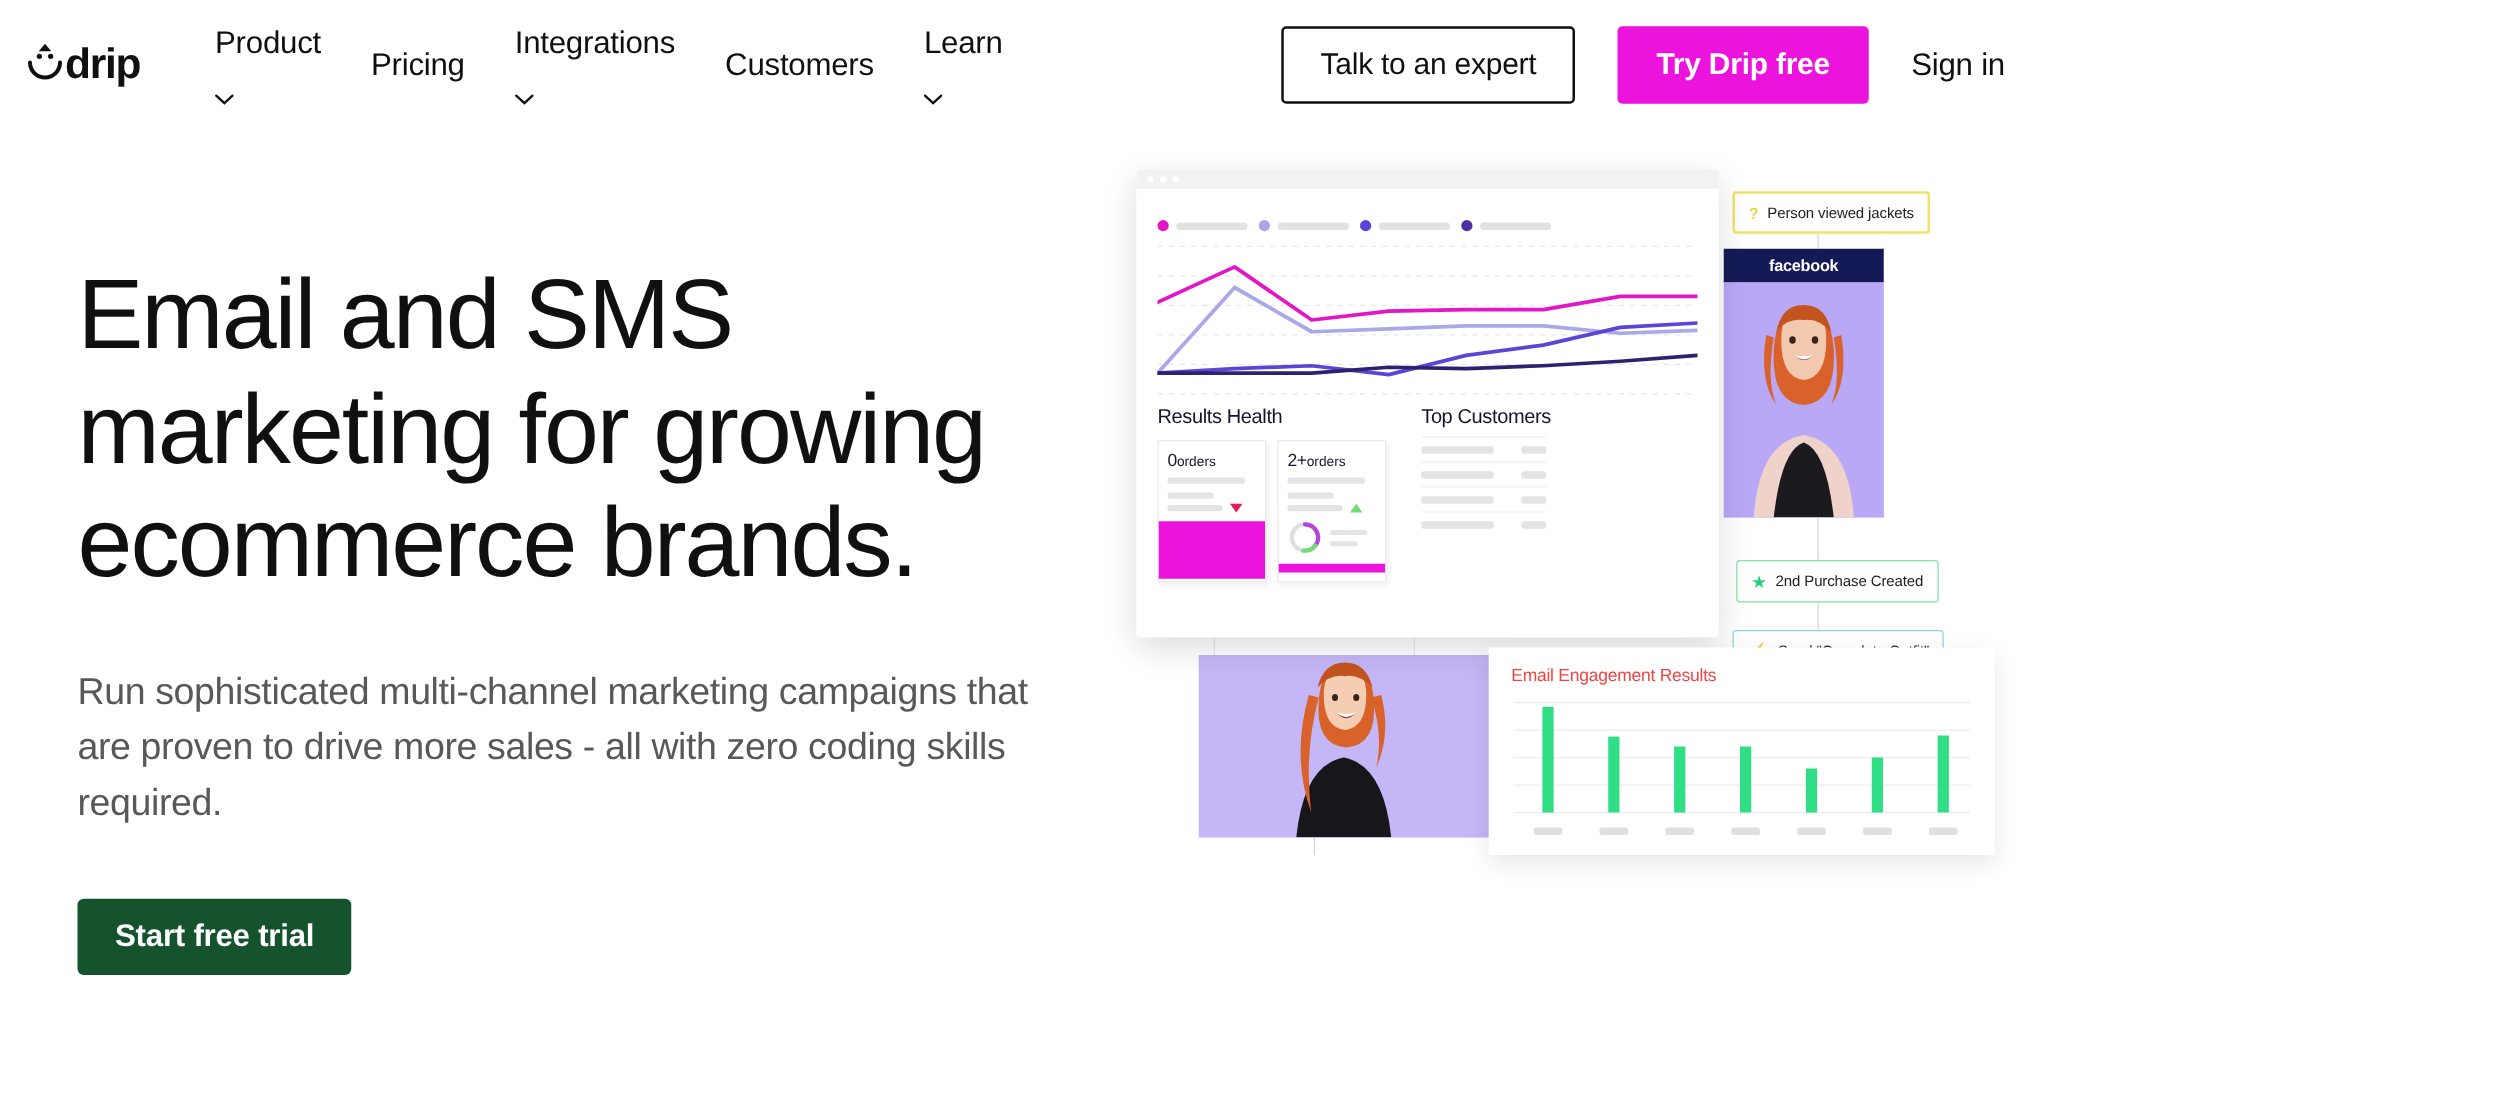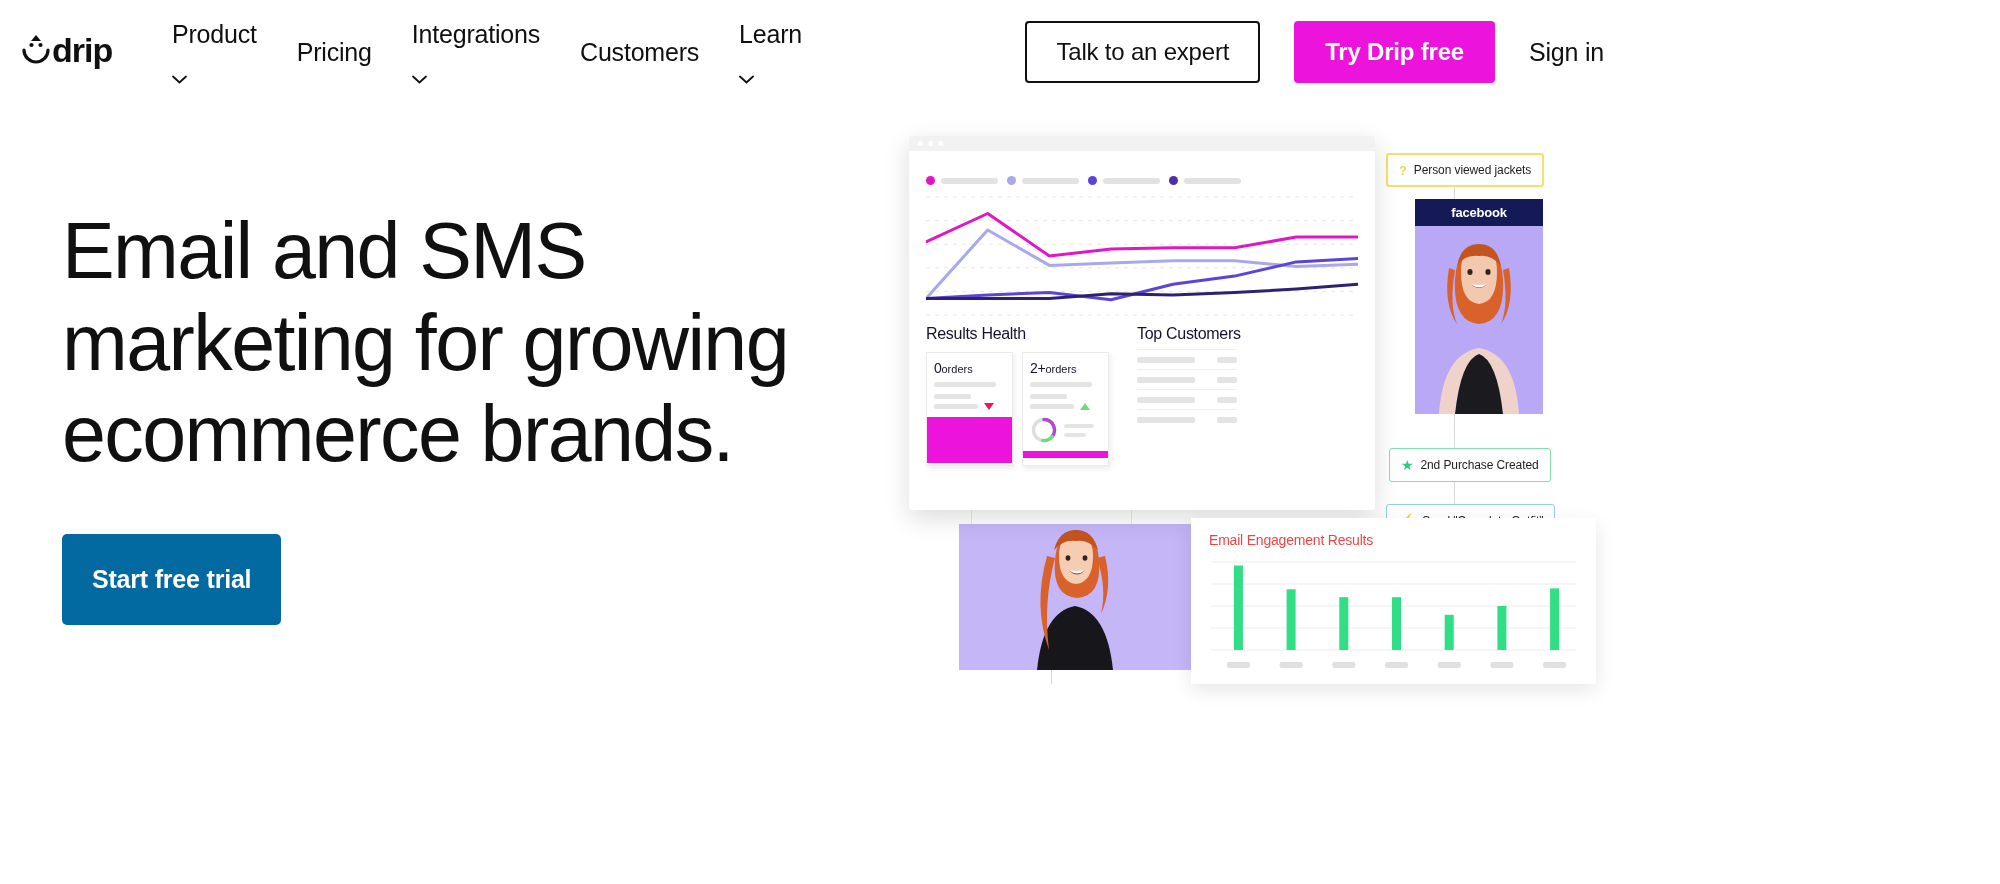--- a/index.html
+++ b/index.html
@@ -47,23 +47,23 @@
   .headline {
     font-size:79px; line-height:1.16; color:#101010;
     letter-spacing:-1.6px; font-weight:400;
   }
   .subhead {
     margin-top:52px;
     font-size:30px; line-height:1.48; color:#57585a; letter-spacing:-0.3px;
   }
   .cta {
     margin-top:54px; display:inline-block;
-    background:#0369a1; color:#fff; border:none; border-radius:5px;
+    background:#14532d; color:#fff; border:none; border-radius:5px;
     font-size:25px; font-weight:700; letter-spacing:-0.2px;
-    padding:31px 30px; cursor:pointer; font-family:inherit;
+    padding:16px 30px; cursor:pointer; font-family:inherit;
   }
 
   
   .collage { position:absolute; left:960px; top:150px; width:1040px; height:734px; }
 
   
   .card-form {
     position:absolute; left:11px; top:41px; width:161px; height:337px;
     background:#fff; border:1px solid #e8e8e8;
   }
@@ -89,21 +89,21 @@
     white-space:nowrap; border-radius:3px;
   }
   .chip-blue { border:1px solid #8fd2e8; }
   .chip-yellow { border:2px solid #f0e36a; }
   .chip-green { border:1px solid #7fe3a9; }
   .bolt { color:#2bb8ef; font-size:14px; line-height:1; }
   .star { color:#25d07f; font-size:14px; line-height:1; }
   .qmark { color:#e8d84a; font-size:13px; line-height:1; font-weight:700; }
 
   
-  .fb-card { position:absolute; left:455px; top:49px; width:128px; height:215px; background:#fff; }
+  .fb-card { position:absolute; left:419px; top:49px; width:128px; height:215px; background:#fff; }
   .fb-bar { height:27px; background:#141a56; color:#fff; font-size:13px; font-weight:700;
             display:flex; align-items:center; justify-content:center; letter-spacing:-0.2px; }
   .fb-img { height:188px; background:#b9a8f5; position:relative; overflow:hidden; }
 
   
   .dash {
     position:absolute; left:-51px; top:-14px; width:466px; height:374px;
     background:#fff; box-shadow:0 8px 26px rgba(0,0,0,.14); border-radius:3px; overflow:hidden;
   }
   .dash-bar { height:15px; background:#f2f2f2; display:flex; align-items:center; gap:5px; padding-left:9px; }
@@ -200,20 +200,21 @@
 
     <div class="nav-right">
       <button class="btn-outline">Talk to an expert</button>
       <button class="btn-pink">Try Drip free</button>
       <a class="signin">Sign in</a>
     </div>
   </div>
 
   <div class="hero-left">
     <h1 class="headline">Email and SMS marketing for growing ecommerce brands.</h1>
+    <p class="subhead">Run sophisticated multi-channel marketing campaigns that are proven to drive more sales - all with zero coding skills required.</p>
     <button class="cta">Start free trial</button>
   </div>
 
   <div class="collage">
 
     <div class="vline" style="left:91px; top:378px; height:34px;"></div>
     <div class="vline" style="left:91px; top:446px; height:22px;"></div>
     <div class="vline" style="left:91px; top:502px; height:32px;"></div>
     <div class="vline" style="left:494px; top:22px; height:27px;"></div>
     <div class="vline" style="left:494px; top:264px; height:34px;"></div>

